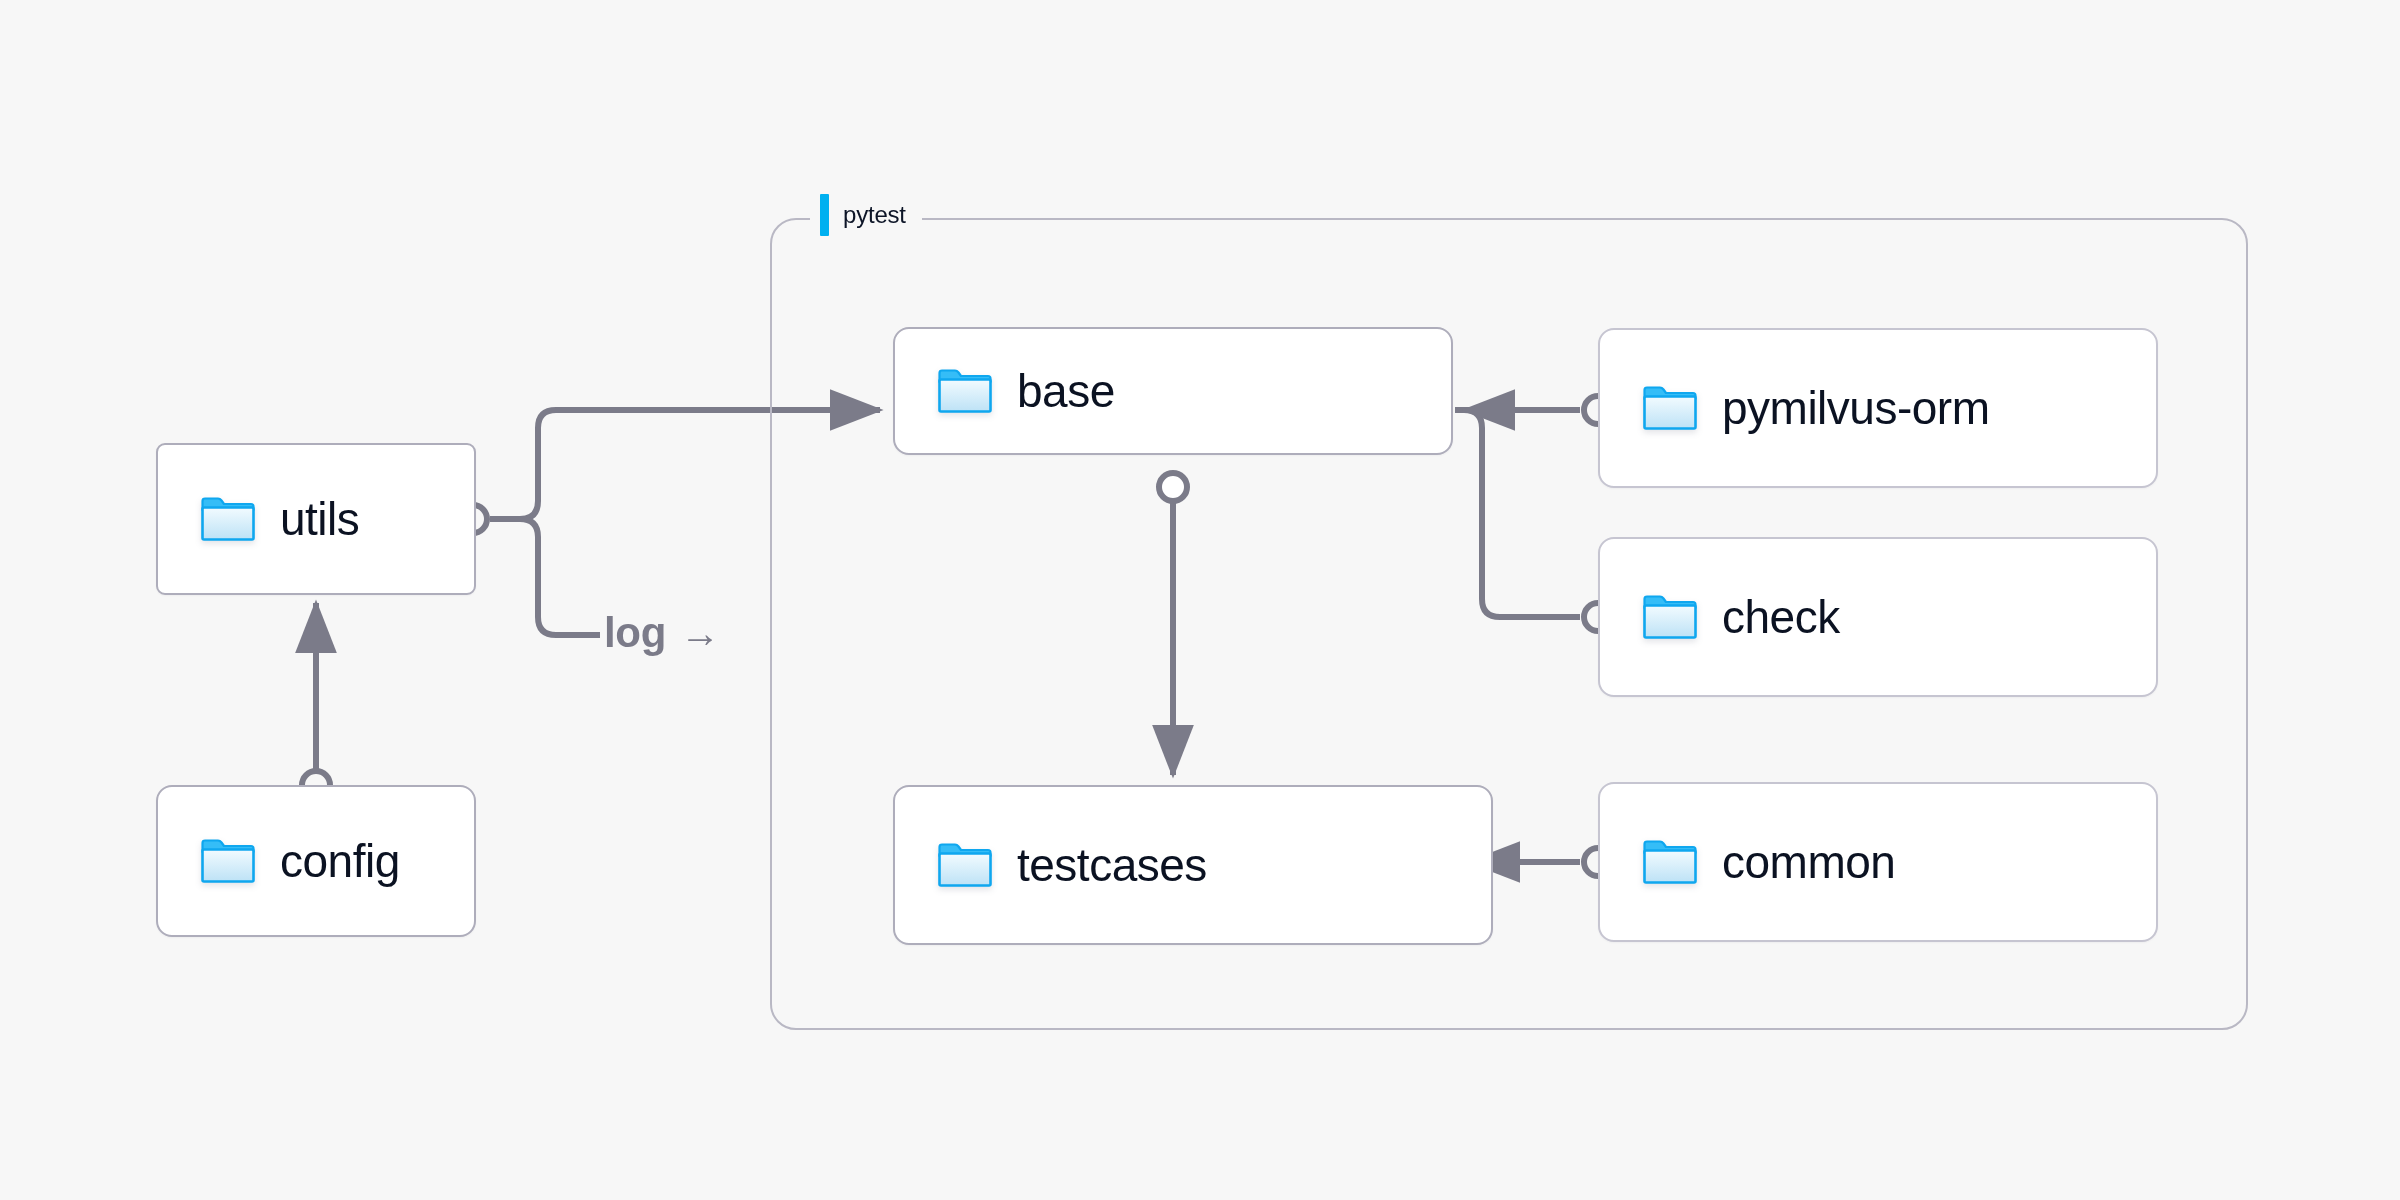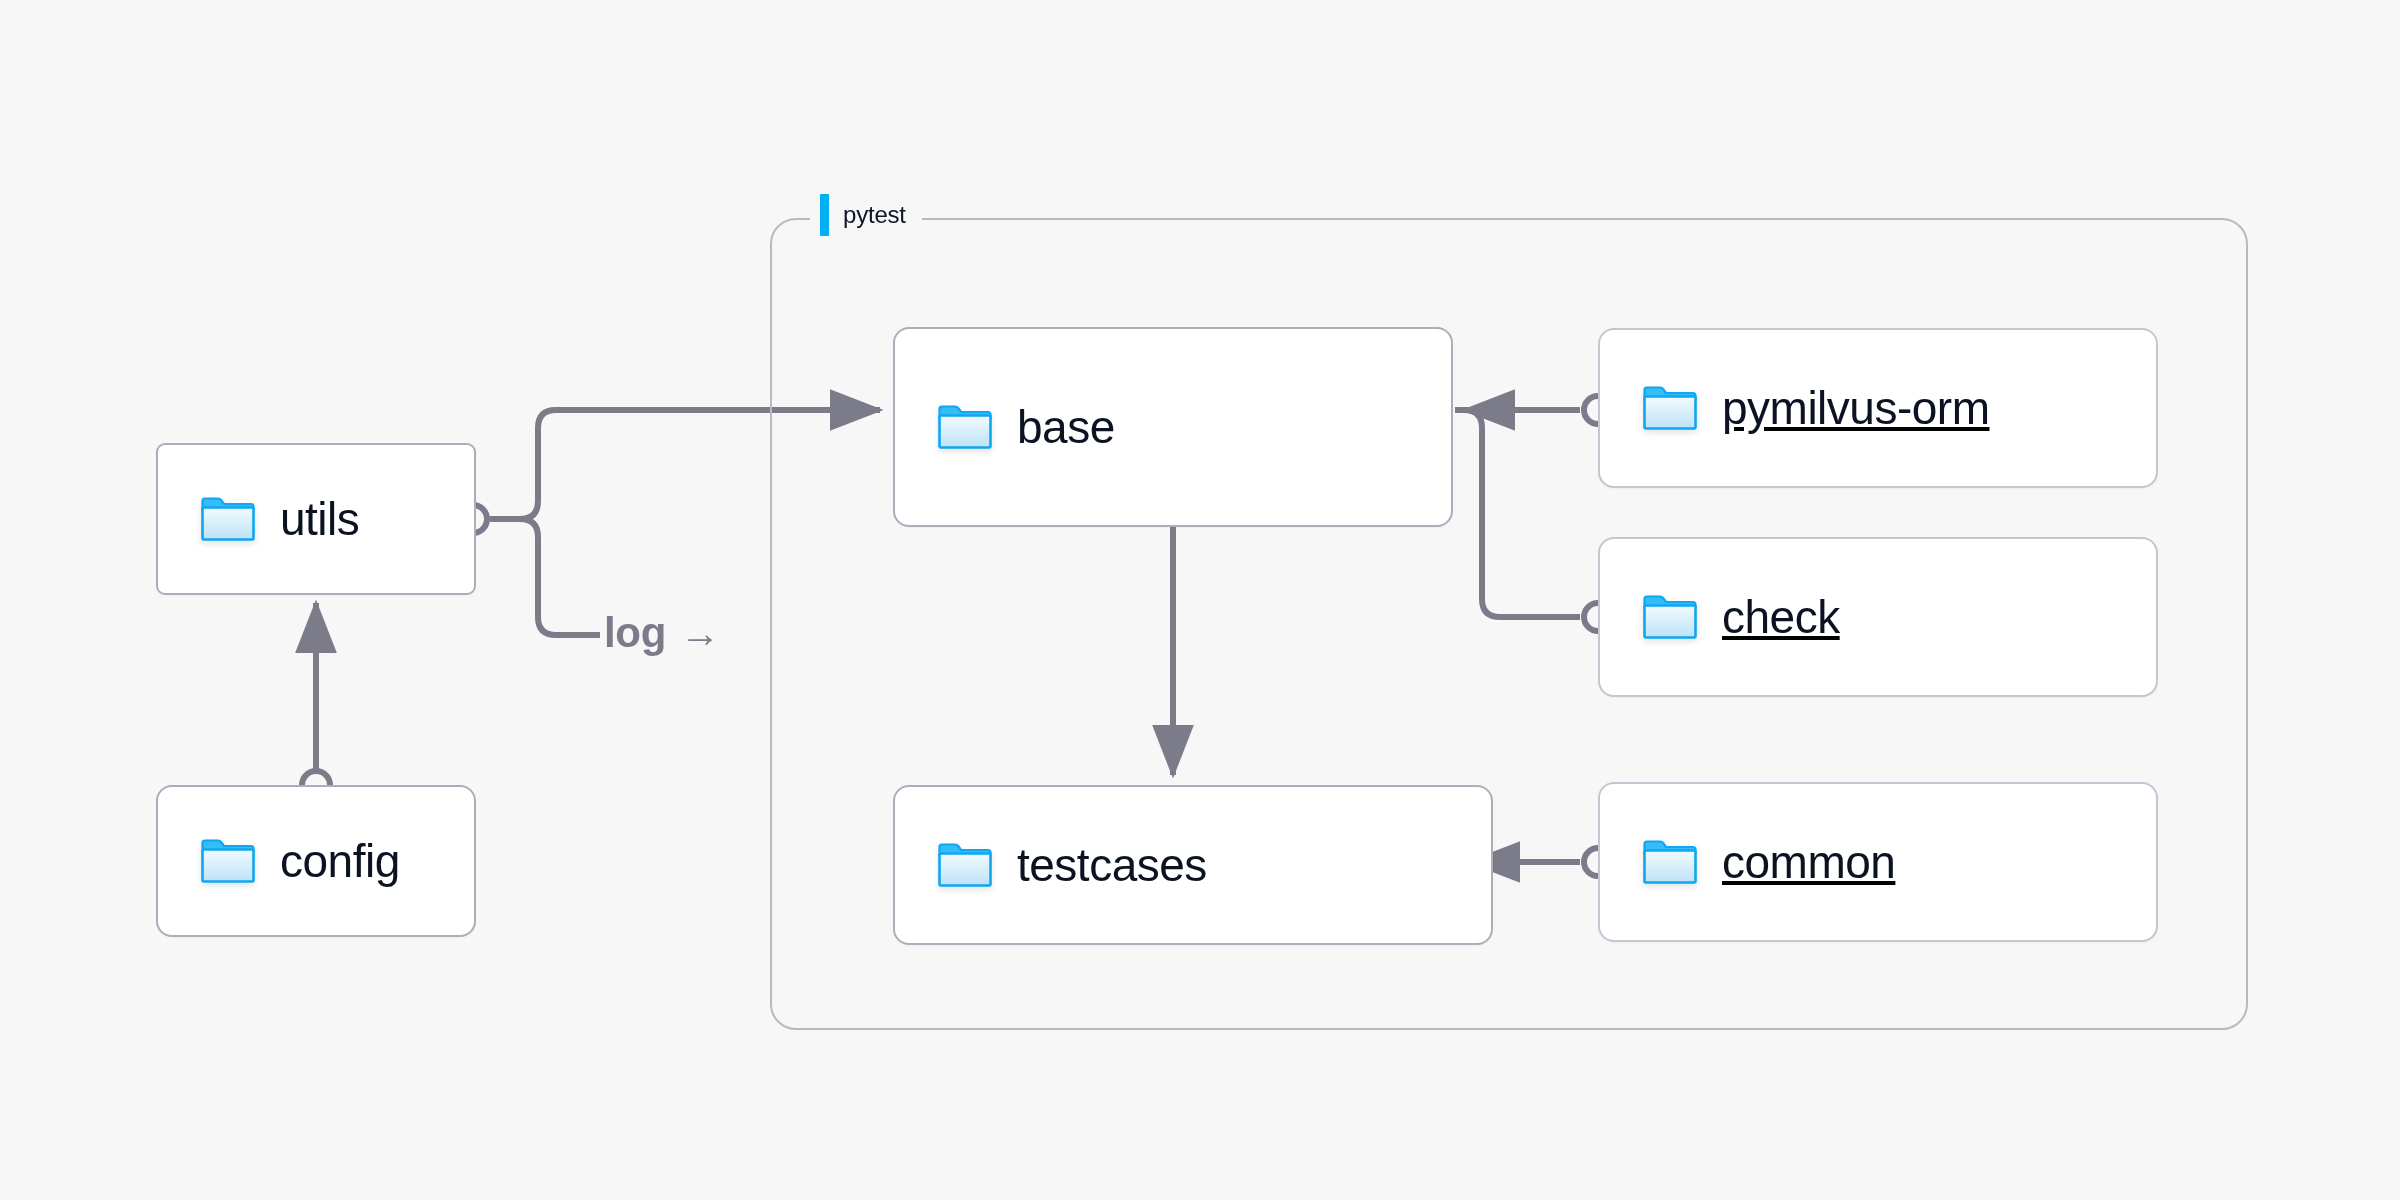--- a/index.html
+++ b/index.html
@@ -70,21 +70,20 @@
     background: #ffffff;
     border: 2px solid #aeadbb;
     border-radius: 16px;
     display: flex;
     align-items: center;
     box-shadow: 0 1px 2px rgba(17, 20, 40, 0.04);
   }
   .node.subtle {
     border-color: #c6c5d1;
     border-width: 2px;
-    text-decoration: underline;
   }
   .node-inner {
     display: flex;
     align-items: center;
     gap: 24px;
     padding-left: 42px;
   }
   .node-label {
     font-size: 46px;
     color: #0b1222;
@@ -191,21 +190,21 @@
       <span class="folder-icon">
         <svg viewBox="0 0 56 46" width="56" height="46">
           <path d="M2.5,9 L2.5,5 Q2.5,2.5 5,2.5 L18,2.5 Q20,2.5 21.5,4.5 L24,8 L51,8 Q53.5,8 53.5,10.5 L53.5,14 L2.5,14 Z" fill="#35bdf7" stroke="#0fa7ef" stroke-width="2.2" stroke-linejoin="round"></path>
           <rect x="2.5" y="11.5" width="51" height="32" rx="1.5" fill="url(#folderGrad)" stroke="#0fa7ef" stroke-width="2.6"></rect>
         </svg>
       </span>
       <span class="node-label">config</span>
     </div>
   </div>
 
-  <div class="node" style="left:893px; top:327px; width:560px; height:200px;">
+  <div class="node" style="left:893px; top:327px; width:560px; height:128px;">
     <div class="node-inner">
       <span class="folder-icon">
         <svg viewBox="0 0 56 46" width="56" height="46">
           <path d="M2.5,9 L2.5,5 Q2.5,2.5 5,2.5 L18,2.5 Q20,2.5 21.5,4.5 L24,8 L51,8 Q53.5,8 53.5,10.5 L53.5,14 L2.5,14 Z" fill="#35bdf7" stroke="#0fa7ef" stroke-width="2.2" stroke-linejoin="round"></path>
           <rect x="2.5" y="11.5" width="51" height="32" rx="1.5" fill="url(#folderGrad)" stroke="#0fa7ef" stroke-width="2.6"></rect>
         </svg>
       </span>
       <span class="node-label">base</span>
     </div>
   </div>

